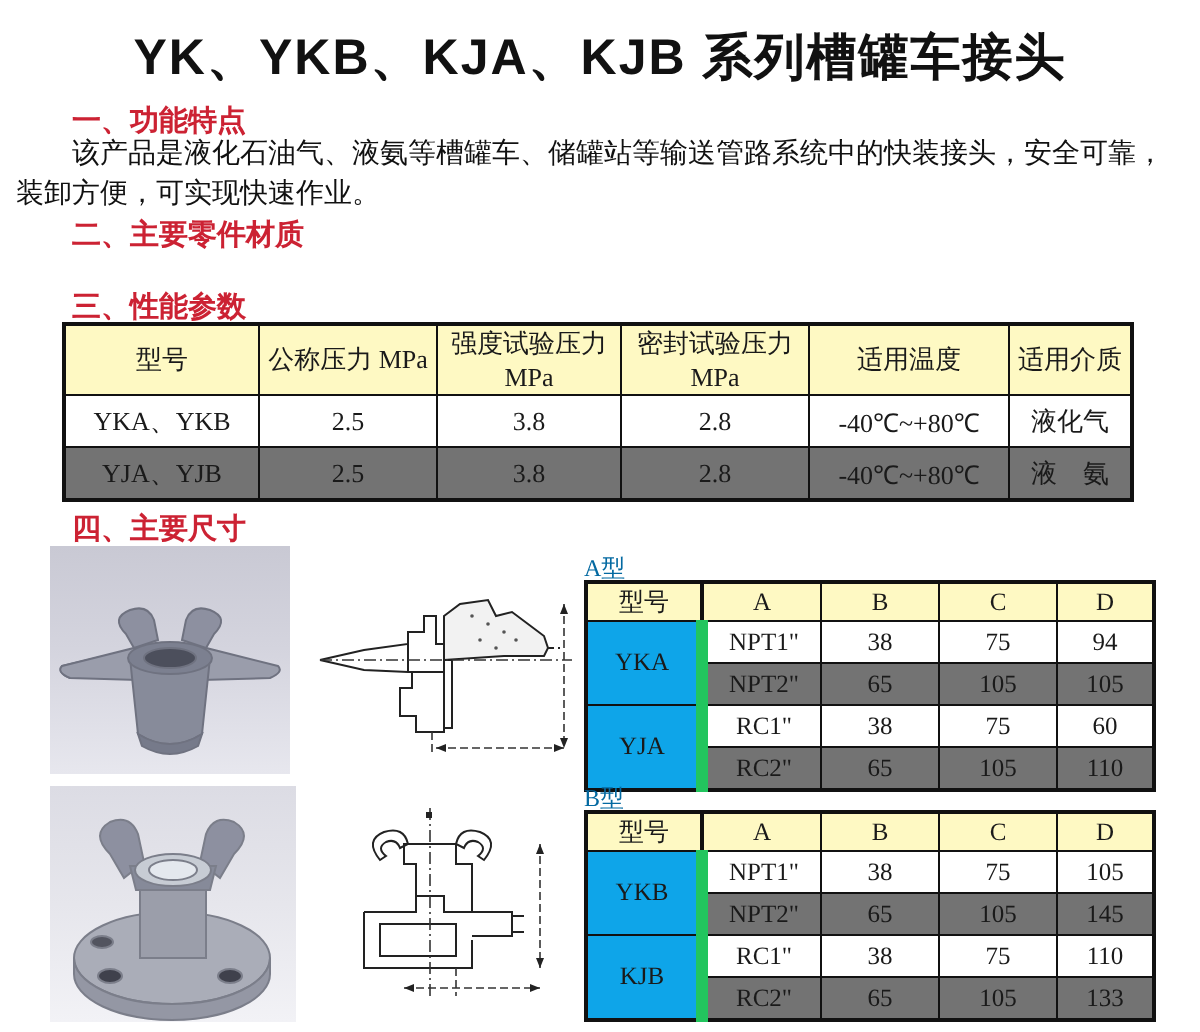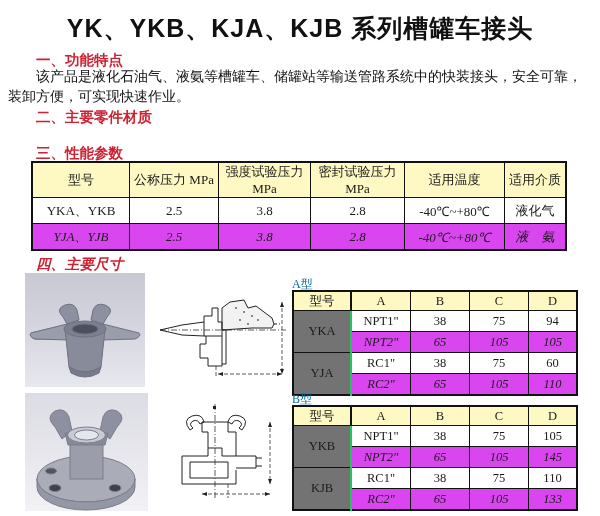--- a/index.html
+++ b/index.html
@@ -26,36 +26,36 @@
     position:absolute; left:31px; top:161px; width:536px;
     border:2px solid #111;
   }
   .perf-table th, .perf-table td {
     border:1px solid #111; text-align:center; vertical-align:middle;
     font-family:"Liberation Serif", serif; font-weight:normal;
     font-size:13px; height:25px; padding:0 2px; overflow:hidden;
   }
   .hdr { background:#fef9c3; }
   .row-white { background:#ffffff; }
-  .row-yellow { background:#d946ef;font-style:italic; }
+  .row-yellow { background:#737373; }
   .dim-label {
     position:absolute; left:292px; font-size:12px; color:#0369a1;
     font-family:"Liberation Serif", serif;
   }
   .dim-table {
     position:absolute; left:292px; width:286px; border:2px solid #111;
   }
   .dim-table th, .dim-table td {
     border:1px solid #111; text-align:center; vertical-align:middle;
     font-family:"Liberation Serif", serif; font-weight:normal;
     font-size:12.5px; padding:0; overflow:hidden;
   }
   .dim-table .hrow th { height:18px; }
   .dim-table td { height:20px; }
-  .dim-table .model-cell { background:#737373; border-right:2px solid #22c55e; }
+  .dim-table .model-cell { background:#0ea5e9; border-right:6px solid #22c55e; }
   .photo {
     position:absolute; overflow:hidden;
     background:linear-gradient(180deg,#c9c9d4 0%,#d4d4de 45%,#e7e7ee 100%);
   }
   .photo2 { background:linear-gradient(180deg,#dcdce4 0%,#e6e6ec 50%,#f2f2f6 100%); }
   .drawing { position:absolute; background:#ffffff; }
   svg { display:block; }
 </style>
 </head>
 <body>
@@ -93,21 +93,21 @@
       <td>YJA、YJB</td>
       <td>2.5</td>
       <td>3.8</td>
       <td>2.8</td>
       <td>-40℃~+80℃</td>
       <td>液　氨</td>
     </tr>
   </tbody>
     </table>
 
-  <div class="sec-heading" style="top:255px;font-style:italic;">四、主要尺寸</div>
+  <div class="sec-heading" style="top:255px;">四、主要尺寸</div>
 
   <div class="photo" style="left:25px; top:273px; width:120px; height:114px;">
     <svg width="120" height="114" viewBox="0 0 120 114">
       <g stroke="#6f7280" stroke-width="1">
         <path d="M6,60 L40,52 L46,58 L44,66 L10,66 Q4,64 6,60 Z" fill="#9fa0ab" fill-opacity="0"></path>
         <path d="M6,60 L42,51 L48,59 L44,67 L10,66 Q3,63 6,60 Z" fill="#9a9dab"></path>
         <path d="M114,60 L78,51 L72,59 L76,67 L110,66 Q117,63 114,60 Z" fill="#9a9dab"></path>
         <path d="M38,44 q-8,-8 2,-12 q9,-3 12,5 l2,10 l-12,4 Z" fill="#8d90a0"></path>
         <path d="M82,44 q8,-8 -2,-12 q-9,-3 -12,5 l-2,10 l12,4 Z" fill="#8d90a0"></path>
         <path d="M40,56 L80,56 L76,94 Q60,104 44,94 Z" fill="#878b9a"></path>

